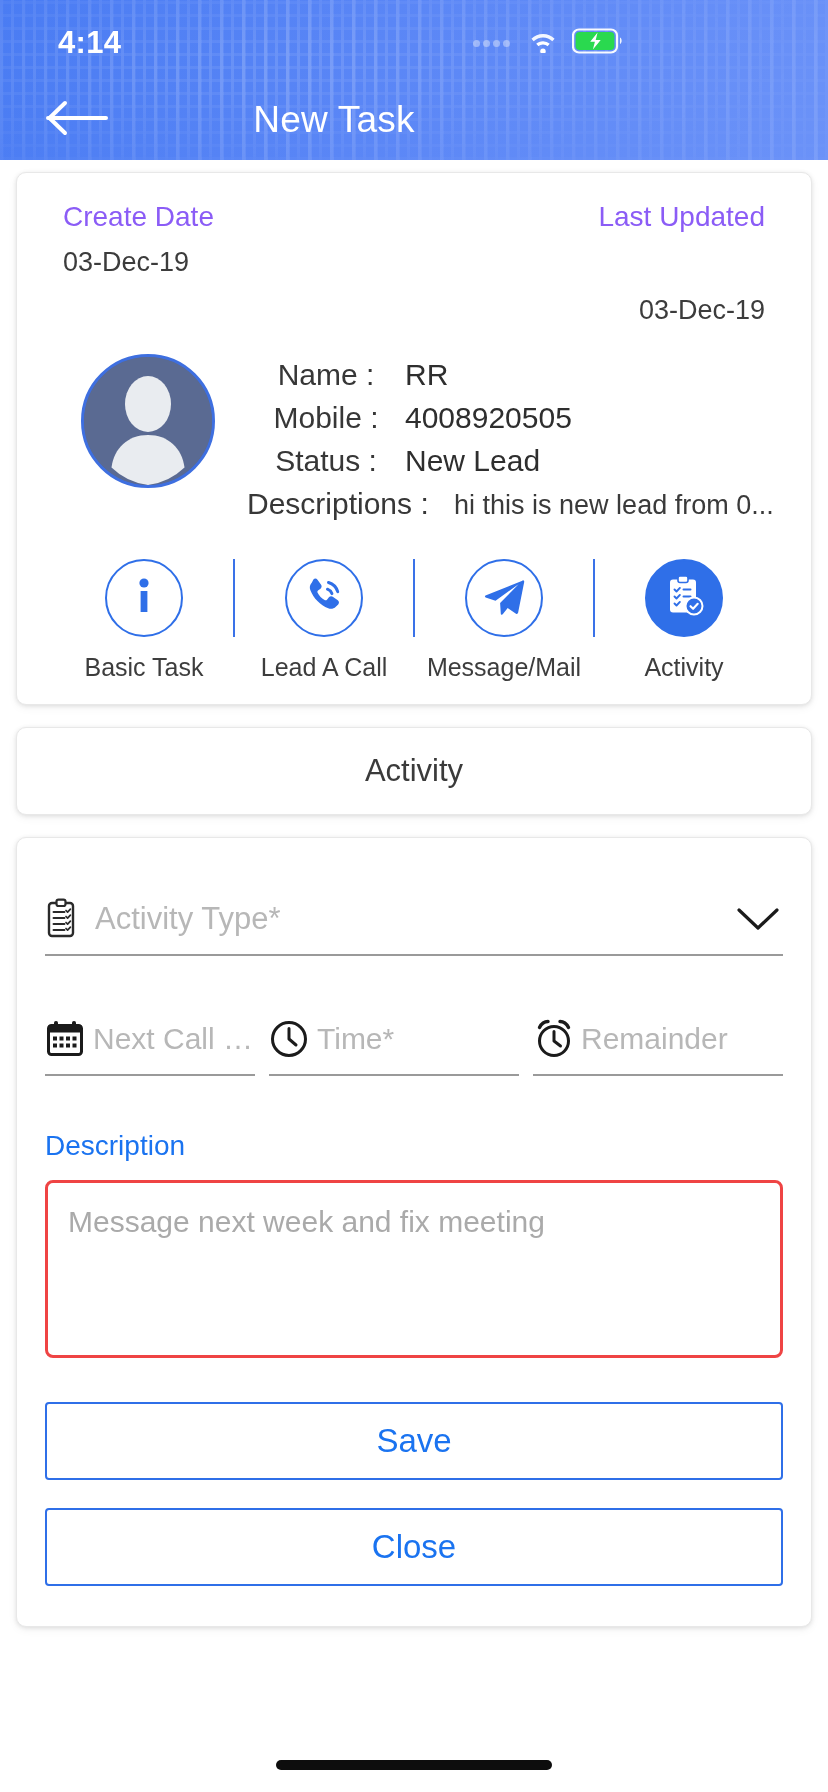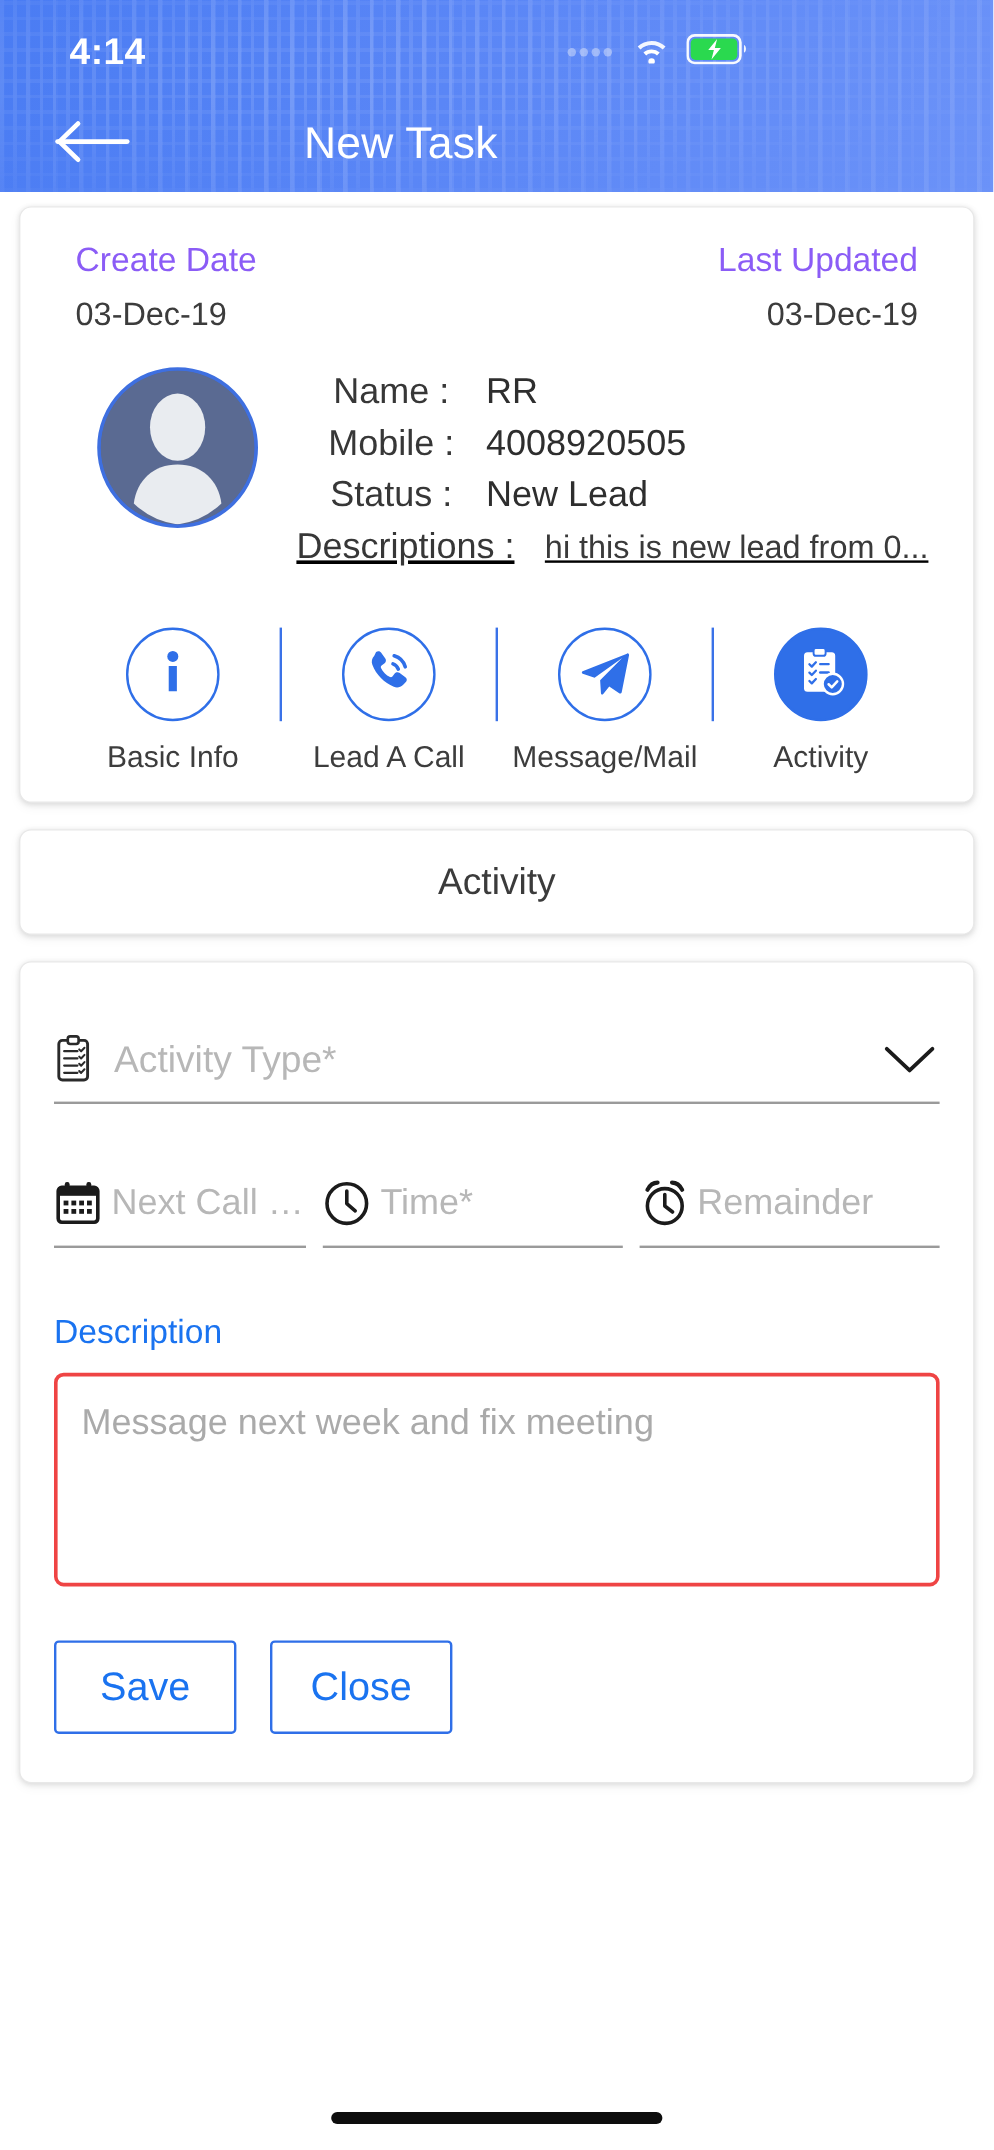--- a/index.html
+++ b/index.html
@@ -136,21 +136,21 @@
   
   .profile-card { margin-top: 12px; padding: 26px 26px 22px 26px; }
 
   .date-row {
     display: flex;
     justify-content: space-between;
     align-items: flex-start;
     padding: 0 20px 0 20px;
   }
   .date-col { display: flex; flex-direction: column; }
-  .date-col.right { align-items: flex-end; }
+  .date-col.right { align-items: flex-end; gap: 48px; }
   .date-label {
     color: #8b5cf6;
     font-size: 28px;
     font-weight: 400;
     line-height: 1.25;
     text-align: right;
   }
   .date-value {
     color: #3c3c3c;
     font-size: 27px;
@@ -196,21 +196,21 @@
     flex: 0 0 auto;
   }
   .detail-key.k-name  { width: 158px; }
   .detail-key.k-mob   { width: 158px; }
   .detail-key.k-stat  { width: 158px; }
   .detail-val {
     color: #2e2e2e;
     font-size: 30px;
     font-weight: 400;
   }
-  .detail-line.desc { margin-bottom: 16px; text-decoration: underline; }
+  .detail-line.desc { margin-bottom: 4px; }
   .desc-key { color: #373737; font-size: 30px; flex: 0 0 auto; }
   .desc-val {
     color: #3a3a3a;
     font-size: 27px;
     margin-left: 14px;
     overflow: hidden;
     text-overflow: ellipsis;
     white-space: nowrap;
     flex: 1 1 auto;
     min-width: 0;
@@ -334,23 +334,24 @@
     font-size: 30px;
     color: #aaaaaa;
     background: #ffffff;
     resize: none;
     outline: none;
   }
   .textarea::placeholder { color: #aaaaaa; }
 
   .btn-row {
     display: flex;
-    justify-content: flex-start;
+    justify-content: center;
     gap: 28px;
     margin-top: 40px;
+    flex-direction: column;
   }
   .btn {
     min-width: 152px;
     height: 78px;
     border: 2px solid #2f6fe8;
     border-radius: 4px;
     background: #ffffff;
     color: #1a73f0;
     font-size: 33px;
     font-family: "Liberation Sans", sans-serif;
@@ -469,21 +470,21 @@
 
       <div class="action">
         <div class="action-circle">
           <span>
             <svg width="40" height="44" viewBox="0 0 40 44">
               <circle cx="20" cy="9" r="4.6" fill="#2f6fe8"></circle>
               <path d="M16.6 17h6.8v21h-6.8z" fill="#2f6fe8"></path>
             </svg>
           </span>
         </div>
-        <div class="action-label">Basic Info</div>
+        <div class="action-label">Basic Task</div>
       </div>
 
       <div class="action-div"></div>
 
       <div class="action">
         <div class="action-circle">
           <span>
             <svg width="46" height="46" viewBox="0 0 46 46">
               <path d="M12.4 6.4c1.3-1.2 3.1-1 4.1.4l3.6 5c.9 1.3.6 3-.6 3.9l-2.5 1.9c-.6.5-.8 1.3-.5 2 1.5 3.3 4.2 6 7.5 7.6.7.3 1.5.1 2-.5l1.9-2.4c1-1.2 2.7-1.5 3.9-.6l5 3.6c1.4 1 1.6 2.9.4 4.1l-2.4 2.4c-2 2-5 2.6-7.6 1.5C19.2 32.1 12.5 25.4 9.3 17c-1-2.6-.4-5.6 1.6-7.6l1.5-3z" fill="#2f6fe8"></path>
               <path d="M27.5 9.5a13.5 13.5 0 0 1 9.2 9.2" stroke="#2f6fe8" stroke-width="3" fill="none" stroke-linecap="round"></path>

